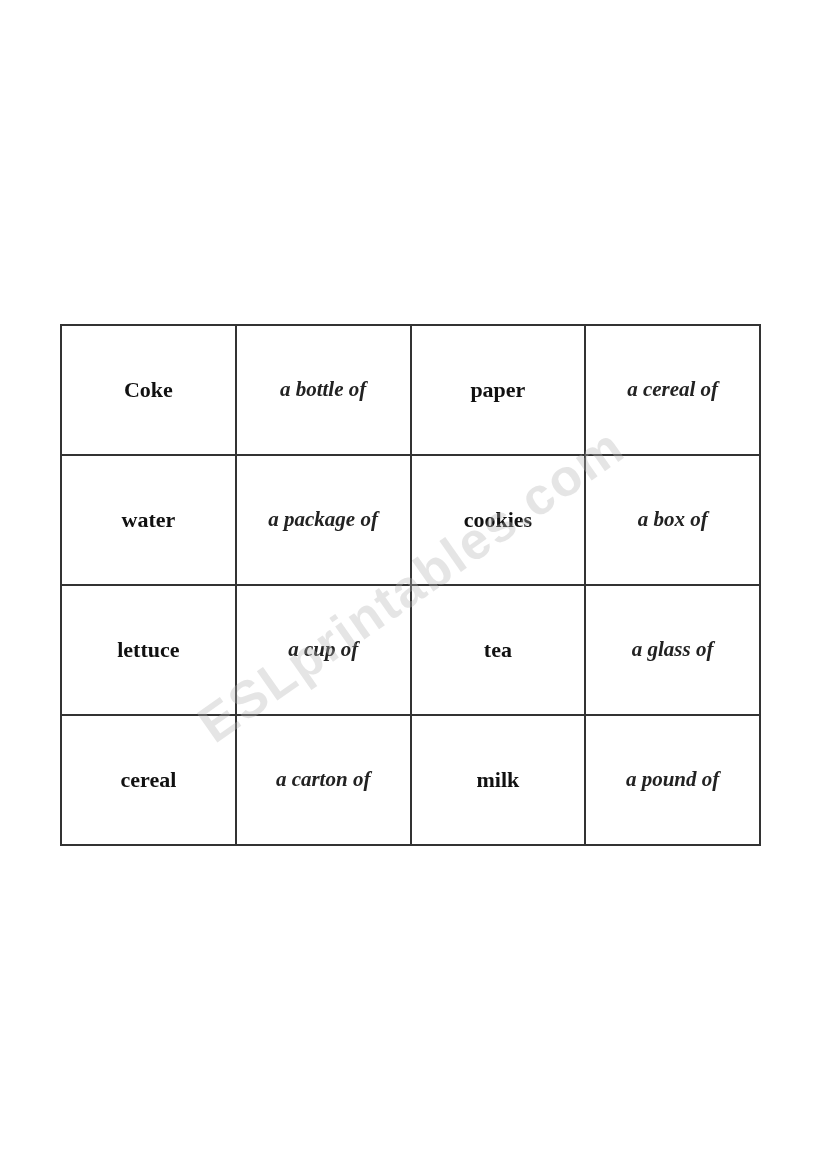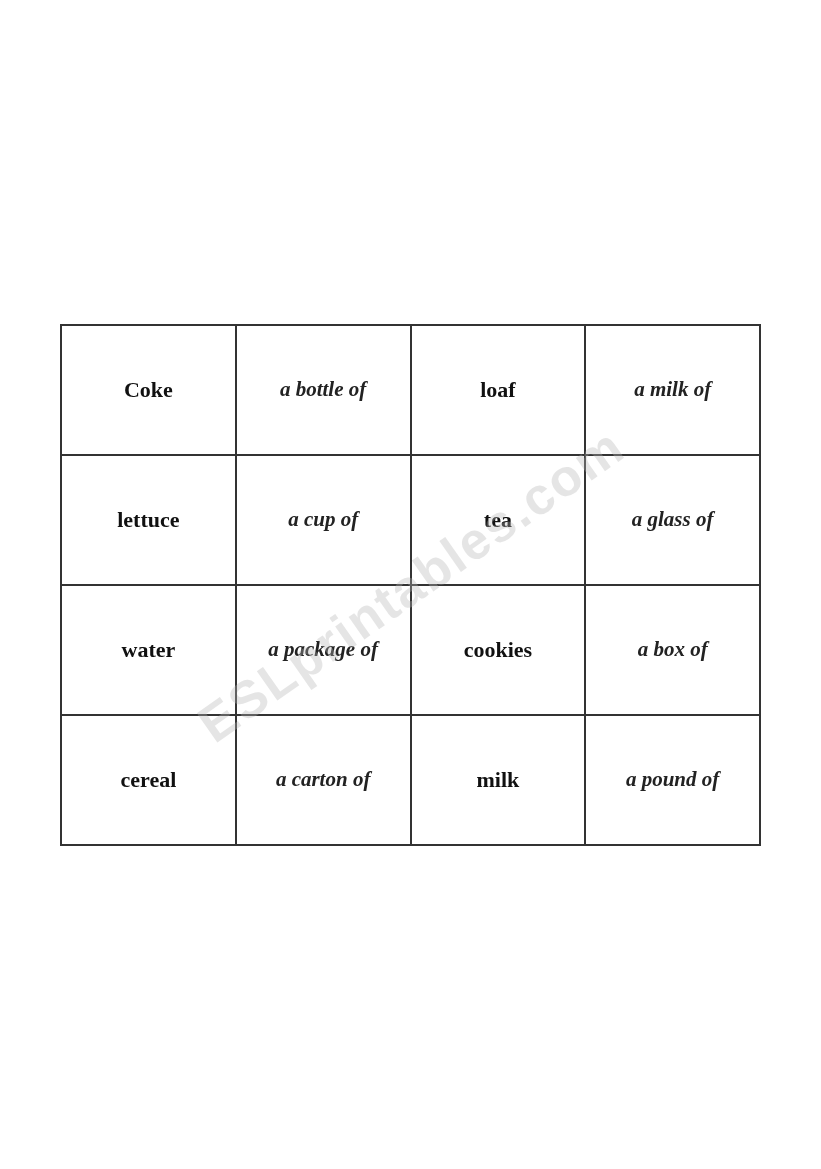--- a/index.html
+++ b/index.html
@@ -81,34 +81,34 @@
 <body>
 
 <div class="page-container">
   <div class="watermark">ESLprintables.com</div>
   <div class="table-wrapper">
     <table>
       <tbody id="table-body">
       <tr>
             <td><span class="cell-bold">Coke</span></td>
             <td><span class="cell-italic">a bottle of</span></td>
-            <td><span class="cell-bold">loaf</span></td>
-            <td><span class="cell-italic">a milk of</span></td>
+            <td><span class="cell-bold">paper</span></td>
+            <td><span class="cell-italic">a cereal of</span></td>
+          </tr>
+          <tr>
+            <td><span class="cell-bold">water</span></td>
+            <td><span class="cell-italic">a package of</span></td>
+            <td><span class="cell-bold">cookies</span></td>
+            <td><span class="cell-italic">a box of</span></td>
           </tr>
           <tr>
             <td><span class="cell-bold">lettuce</span></td>
             <td><span class="cell-italic">a cup of</span></td>
             <td><span class="cell-bold">tea</span></td>
             <td><span class="cell-italic">a glass of</span></td>
-          </tr>
-          <tr>
-            <td><span class="cell-bold">water</span></td>
-            <td><span class="cell-italic">a package of</span></td>
-            <td><span class="cell-bold">cookies</span></td>
-            <td><span class="cell-italic">a box of</span></td>
           </tr>
           <tr>
             <td><span class="cell-bold">cereal</span></td>
             <td><span class="cell-italic">a carton of</span></td>
             <td><span class="cell-bold">milk</span></td>
             <td><span class="cell-italic">a pound of</span></td>
           </tr>
         </tbody>
     </table>
   </div>

